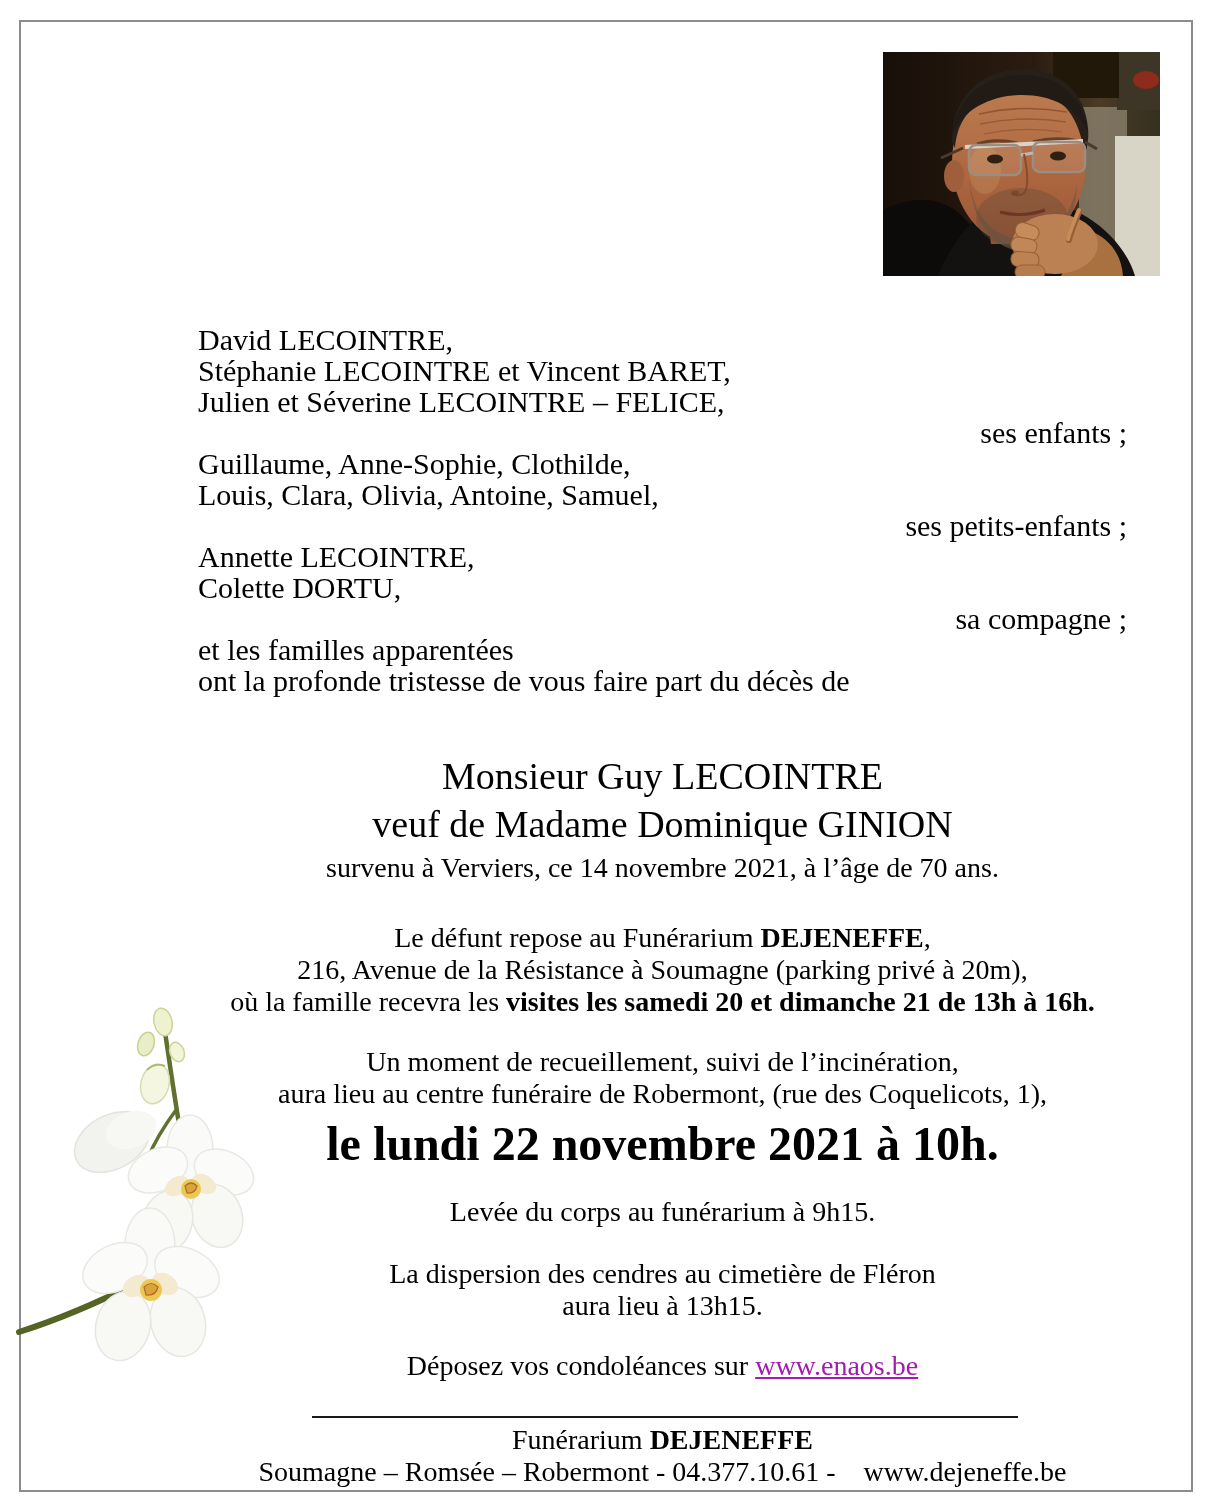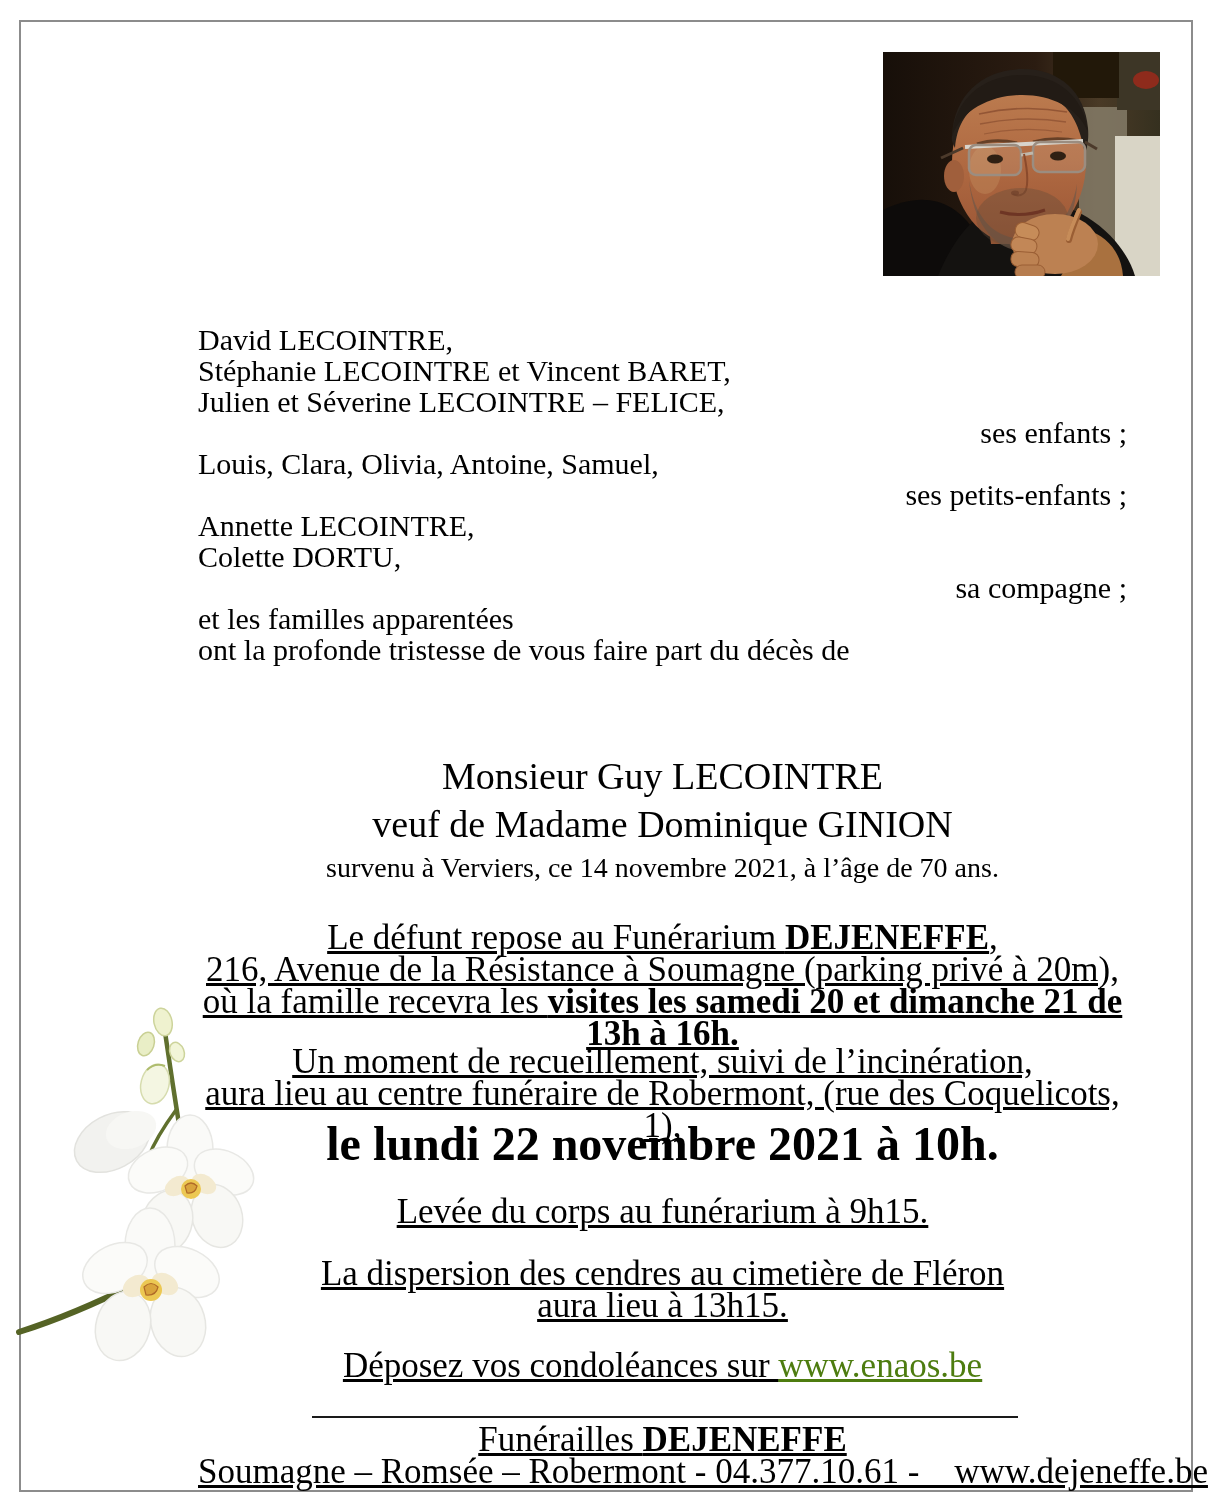--- a/index.html
+++ b/index.html
@@ -20,29 +20,29 @@
   .names{
     position:absolute;left:198px;top:324px;width:929px;
     font-size:30px;line-height:31px;
   }
   .nline{white-space:nowrap;}
   .nline.tab{padding-left:492px;text-align:right;}
   .centered{position:absolute;left:198px;width:929px;text-align:center;}
   .title-block{top:752px;}
   .title-line{font-size:38px;font-weight:normal;line-height:48px;white-space:nowrap;}
   .subtitle{font-size:28px;line-height:36px;margin-top:2px;white-space:nowrap;}
-  .para{font-size:35px;line-height:32px;text-decoration:underline;}
+  .para{font-size:28px;line-height:32px;}
   .para .b{font-weight:bold;}
   .repose{top:922px;}
   .moment{top:1046px;}
   .bigdate{top:1120px;font-size:48px;font-weight:bold;line-height:48px;}
   .levee{top:1196px;}
   .dispersion{top:1258px;}
   .condolences{top:1350px;}
-  a.weblink{color:#4d7c0f;text-decoration:underline;cursor:pointer;}
+  a.weblink{color:#a21caf;text-decoration:underline;cursor:pointer;}
   .rule{position:absolute;left:312px;top:1416px;width:706px;border-top:2px solid #1a1a1a;}
   .footer1{top:1424px;}
   .footer2{top:1456px;white-space:pre;}
 </style>
 </head>
 <body>
 
 <div class="frame"></div>
 
 <div class="photo">
@@ -156,20 +156,21 @@
       <path d="M129 287 Q 136 280 143 287 Q 141 296 131 295 Z" fill="#d9a43c" stroke="#b06a28" stroke-width="1.2"></path>
     </g>
   </svg>
 </div>
 
 <div class="names">
   <div class="nline">David LECOINTRE,</div>
   <div class="nline">Stéphanie LECOINTRE et Vincent BARET,</div>
   <div class="nline">Julien et Séverine LECOINTRE – FELICE,</div>
   <div class="nline tab">ses enfants ;</div>
+  <div class="nline">Guillaume, Anne-Sophie, Clothilde,</div>
   <div class="nline">Louis, Clara, Olivia, Antoine, Samuel,</div>
   <div class="nline tab">ses petits-enfants ;</div>
   <div class="nline">Annette LECOINTRE,</div>
   <div class="nline">Colette DORTU,</div>
   <div class="nline tab">sa compagne ;</div>
   <div class="nline">et les familles apparentées</div>
   <div class="nline">ont la profonde tristesse de vous faire part du décès de</div>
 </div>
 
 <div class="centered title-block">
@@ -197,15 +198,15 @@
   <div>La dispersion des cendres au cimetière de Fléron</div>
   <div>aura lieu à 13h15.</div>
 </div>
 
 <div class="centered para condolences">
   <span>Déposez vos condoléances sur </span><a class="weblink" href="#">www.enaos.be</a>
 </div>
 
 <div class="rule"></div>
 <div class="centered para footer1">
-  <span>Funérailles </span><span class="b">DEJENEFFE</span>
+  <span>Funérarium </span><span class="b">DEJENEFFE</span>
 </div>
 <div class="centered para footer2">Soumagne – Romsée – Robermont - 04.377.10.61 -    www.dejeneffe.be</div>
 
 </body></html>

